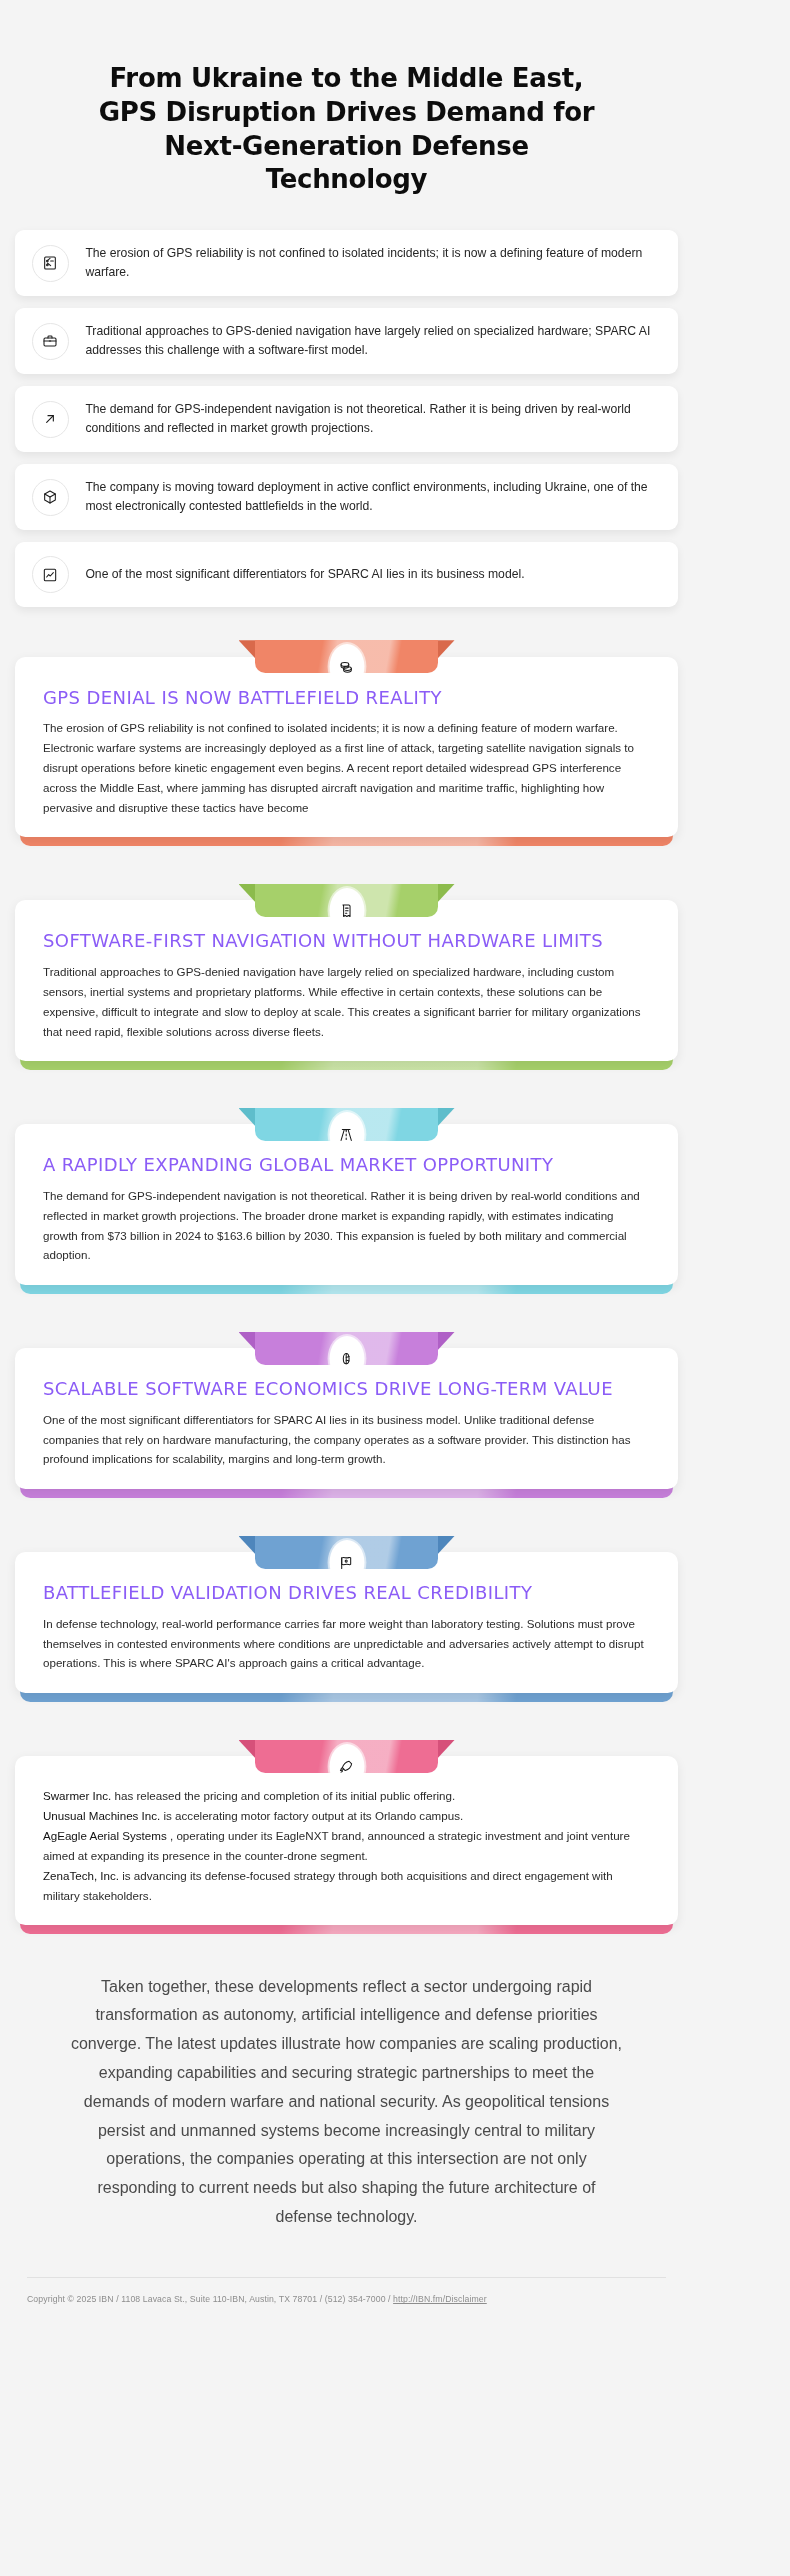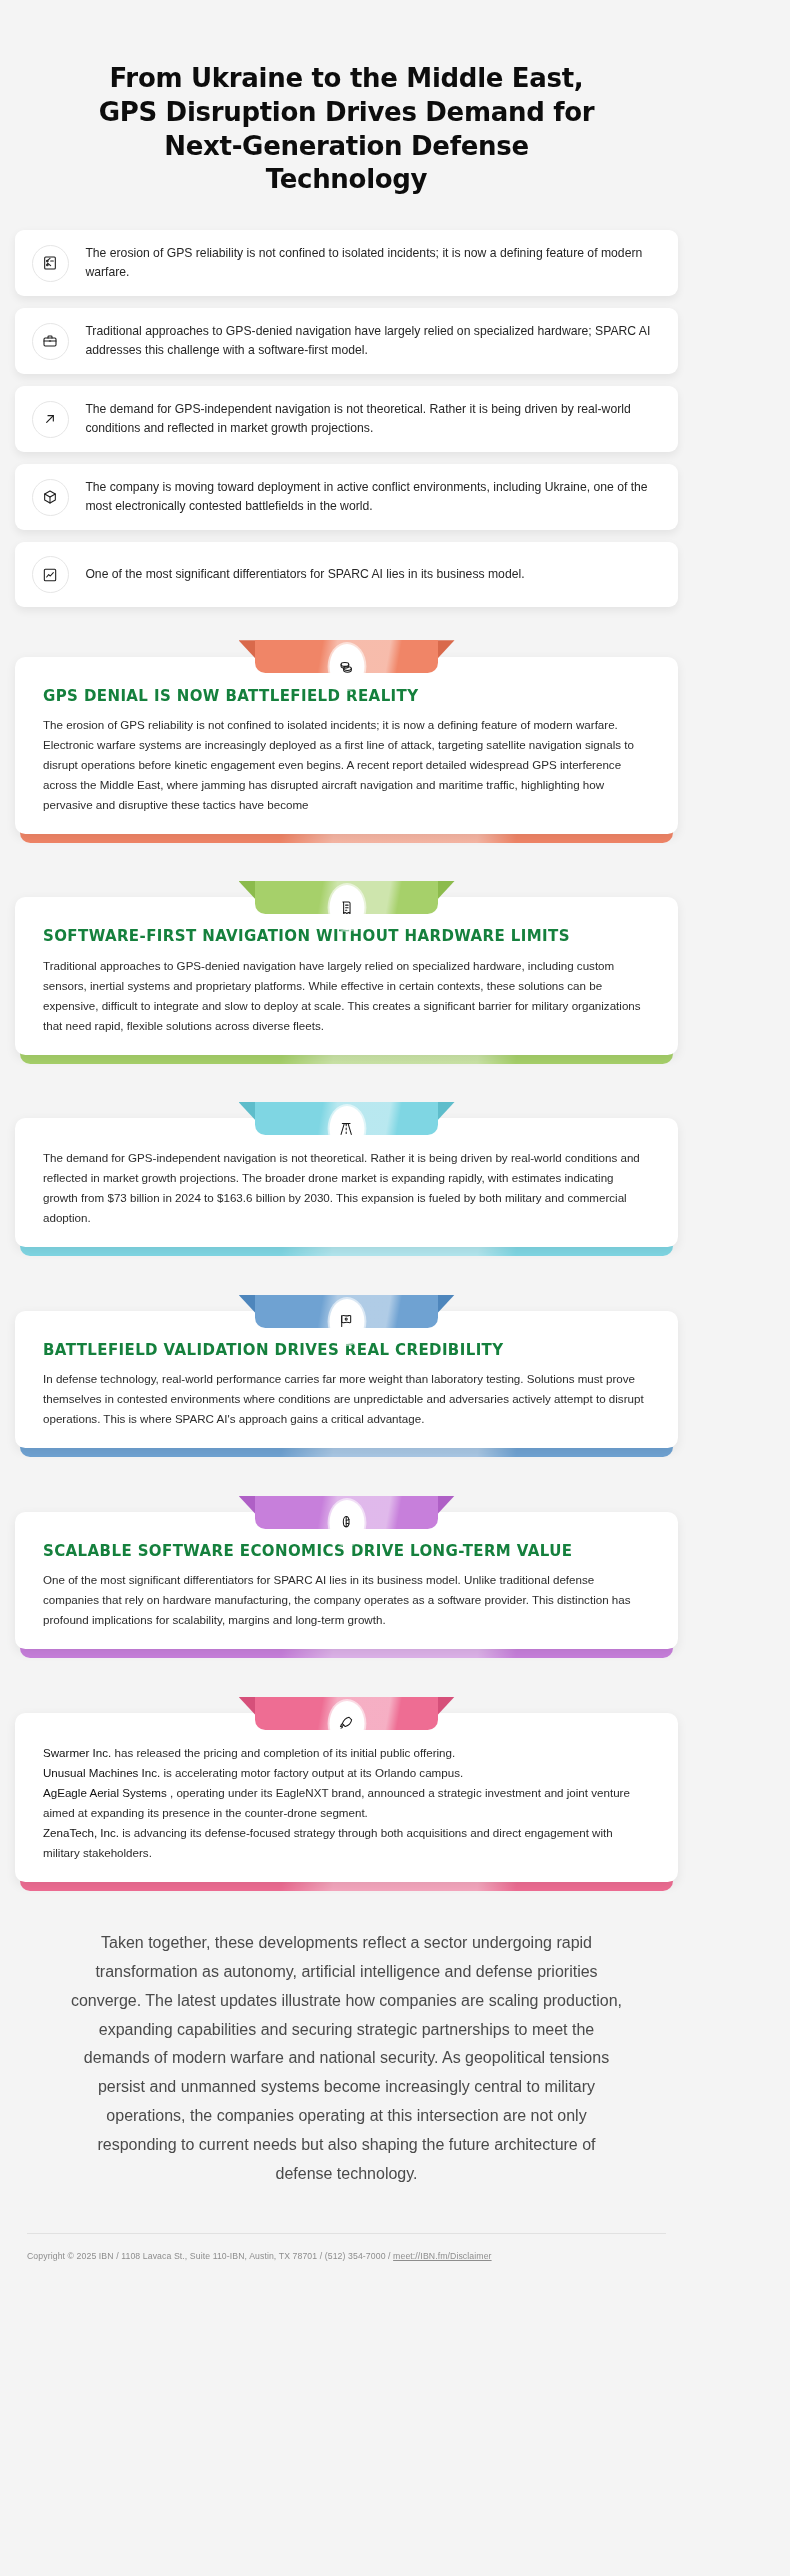--- a/index.html
+++ b/index.html
@@ -118,24 +118,24 @@
     position: relative;
     background: #ffffff;
     border-radius: 10.3px;
     box-shadow: 0 3.9px 10.3px rgba(0,0,0,0.07);
     margin-top: -16.7px;
     padding: 30px 28px 19.3px 28px;
     z-index: 2;
   }
   .sec-title {
     font-family: "DejaVu Sans", sans-serif;
-    font-weight: 700;
-    font-size: 15px;
+    font-weight: 400;
+    font-size: 18px;
     letter-spacing: 0.4px;
-    color: #15803d;
+    color: #8b5cf6;
     margin-bottom: 10.3px;
     text-transform: uppercase;
   }
   .sec-body {
     font-size: 11.6px;
     line-height: 1.72;
     color: #2b2b2b;
   }
   .sec-body b { font-weight: 400; color:#111; }
   .sec-foot {
@@ -290,42 +290,24 @@
               <path d="M4 21L9 4"></path>
               <path d="M20 21L15 4"></path>
               <path d="M12 5v2.5"></path>
               <path d="M12 11v2.5"></path>
               <path d="M12 17v2.5"></path>
               <path d="M6 4h12"></path>
             </svg>
           </div>
         </div>
         <div class="sec-card">
+          <div class="sec-title">A RAPIDLY EXPANDING GLOBAL MARKET OPPORTUNITY</div>
           <p class="sec-body">The demand for GPS-independent navigation is not theoretical. Rather it is being driven by real-world conditions and reflected in market growth projections. The broader drone market is expanding rapidly, with estimates indicating growth from $73 billion in 2024 to $163.6 billion by 2030. This expansion is fueled by both military and commercial adoption.</p>
         </div>
         <div class="sec-foot" style="background: rgb(127, 214, 227);"></div>
-      </div>
-      <div class="section">
-        <div class="ribbon">
-          <div class="ribbon-tail left" style="background:#4E86BC"></div>
-          <div class="ribbon-tail right" style="background:#4E86BC"></div>
-          <div class="ribbon-bar" style="background:#6FA2D2"></div>
-          <div class="ribbon-badge">
-            <svg viewBox="0 0 24 24" fill="none" stroke="currentColor" stroke-width="1.6" stroke-linecap="round" stroke-linejoin="round">
-              <path d="M5 4.5c3-1.5 5-0 8 0s5-1.5 6 0v10c-1 1.5-3 0-6 0s-5 1.5-8 0z"></path>
-              <circle cx="12" cy="9.5" r="1.6"></circle>
-              <path d="M5 4.5V21"></path>
-            </svg>
-          </div>
-        </div>
-        <div class="sec-card">
-          <div class="sec-title">BATTLEFIELD VALIDATION DRIVES REAL CREDIBILITY</div>
-          <p class="sec-body">In defense technology, real-world performance carries far more weight than laboratory testing. Solutions must prove themselves in contested environments where conditions are unpredictable and adversaries actively attempt to disrupt operations. This is where SPARC AI's approach gains a critical advantage.</p>
-        </div>
-        <div class="sec-foot" style="background: rgb(111, 162, 210);"></div>
       </div>
       <div class="section">
         <div class="ribbon">
           <div class="ribbon-tail left" style="background:#AF60C6"></div>
           <div class="ribbon-tail right" style="background:#AF60C6"></div>
           <div class="ribbon-bar" style="background:#C77FDB"></div>
           <div class="ribbon-badge">
             <svg viewBox="0 0 24 24" fill="none" stroke="currentColor" stroke-width="1.6" stroke-linecap="round" stroke-linejoin="round">
               <ellipse cx="12" cy="12" rx="4.5" ry="8"></ellipse>
               <path d="M12 4v16"></path>
@@ -335,20 +317,39 @@
           </div>
         </div>
         <div class="sec-card">
           <div class="sec-title">SCALABLE SOFTWARE ECONOMICS DRIVE LONG-TERM VALUE</div>
           <p class="sec-body">One of the most significant differentiators for SPARC AI lies in its business model. Unlike traditional defense companies that rely on hardware manufacturing, the company operates as a software provider. This distinction has profound implications for scalability, margins and long-term growth.</p>
         </div>
         <div class="sec-foot" style="background: rgb(199, 127, 219);"></div>
       </div>
       <div class="section">
         <div class="ribbon">
+          <div class="ribbon-tail left" style="background:#4E86BC"></div>
+          <div class="ribbon-tail right" style="background:#4E86BC"></div>
+          <div class="ribbon-bar" style="background:#6FA2D2"></div>
+          <div class="ribbon-badge">
+            <svg viewBox="0 0 24 24" fill="none" stroke="currentColor" stroke-width="1.6" stroke-linecap="round" stroke-linejoin="round">
+              <path d="M5 4.5c3-1.5 5-0 8 0s5-1.5 6 0v10c-1 1.5-3 0-6 0s-5 1.5-8 0z"></path>
+              <circle cx="12" cy="9.5" r="1.6"></circle>
+              <path d="M5 4.5V21"></path>
+            </svg>
+          </div>
+        </div>
+        <div class="sec-card">
+          <div class="sec-title">BATTLEFIELD VALIDATION DRIVES REAL CREDIBILITY</div>
+          <p class="sec-body">In defense technology, real-world performance carries far more weight than laboratory testing. Solutions must prove themselves in contested environments where conditions are unpredictable and adversaries actively attempt to disrupt operations. This is where SPARC AI's approach gains a critical advantage.</p>
+        </div>
+        <div class="sec-foot" style="background: rgb(111, 162, 210);"></div>
+      </div>
+      <div class="section">
+        <div class="ribbon">
           <div class="ribbon-tail left" style="background:#D6507A"></div>
           <div class="ribbon-tail right" style="background:#D6507A"></div>
           <div class="ribbon-bar" style="background:#EE6D93"></div>
           <div class="ribbon-badge">
             <svg viewBox="0 0 24 24" fill="none" stroke="currentColor" stroke-width="1.6" stroke-linecap="round" stroke-linejoin="round">
               <path d="M16.5 3.5c-5 1-9 5.5-10.5 10l4.5 4.5c4.5-1.5 9-5.5 10-10.5z"></path>
               <path d="M6 13.5L3.5 16l2 2 2.5-2.5"></path>
               <path d="M4 20.5l2-1"></path>
               <path d="M3 18l1.5-.7"></path>
             </svg>
@@ -360,17 +361,17 @@
           <div class="sec-body"><b>AgEagle Aerial Systems</b><span> , operating under its EagleNXT brand, announced a strategic investment and joint venture aimed at expanding its presence in the counter-drone segment.</span></div>
           <div class="sec-body"><b>ZenaTech, Inc.</b><span> is advancing its defense-focused strategy through both acquisitions and direct engagement with military stakeholders.</span></div>
         </div>
         <div class="sec-foot" style="background: rgb(238, 109, 147);"></div>
       </div>
     </div>
 
   <div class="closing">Taken together, these developments reflect a sector undergoing rapid transformation as autonomy, artificial intelligence and defense priorities converge. The latest updates illustrate how companies are scaling production, expanding capabilities and securing strategic partnerships to meet the demands of modern warfare and national security. As geopolitical tensions persist and unmanned systems become increasingly central to military operations, the companies operating at this intersection are not only responding to current needs but also shaping the future architecture of defense technology.</div>
 
   <div class="footer">
-    <span>Copyright © 2025 IBN / 1108 Lavaca St., Suite 110-IBN, Austin, TX 78701 / (512) 354-7000 / </span><a href="#">meet://IBN.fm/Disclaimer</a>
+    <span>Copyright © 2025 IBN / 1108 Lavaca St., Suite 110-IBN, Austin, TX 78701 / (512) 354-7000 / </span><a href="#">http://IBN.fm/Disclaimer</a>
   </div>
 
 </div>
 
 
 </body></html>

